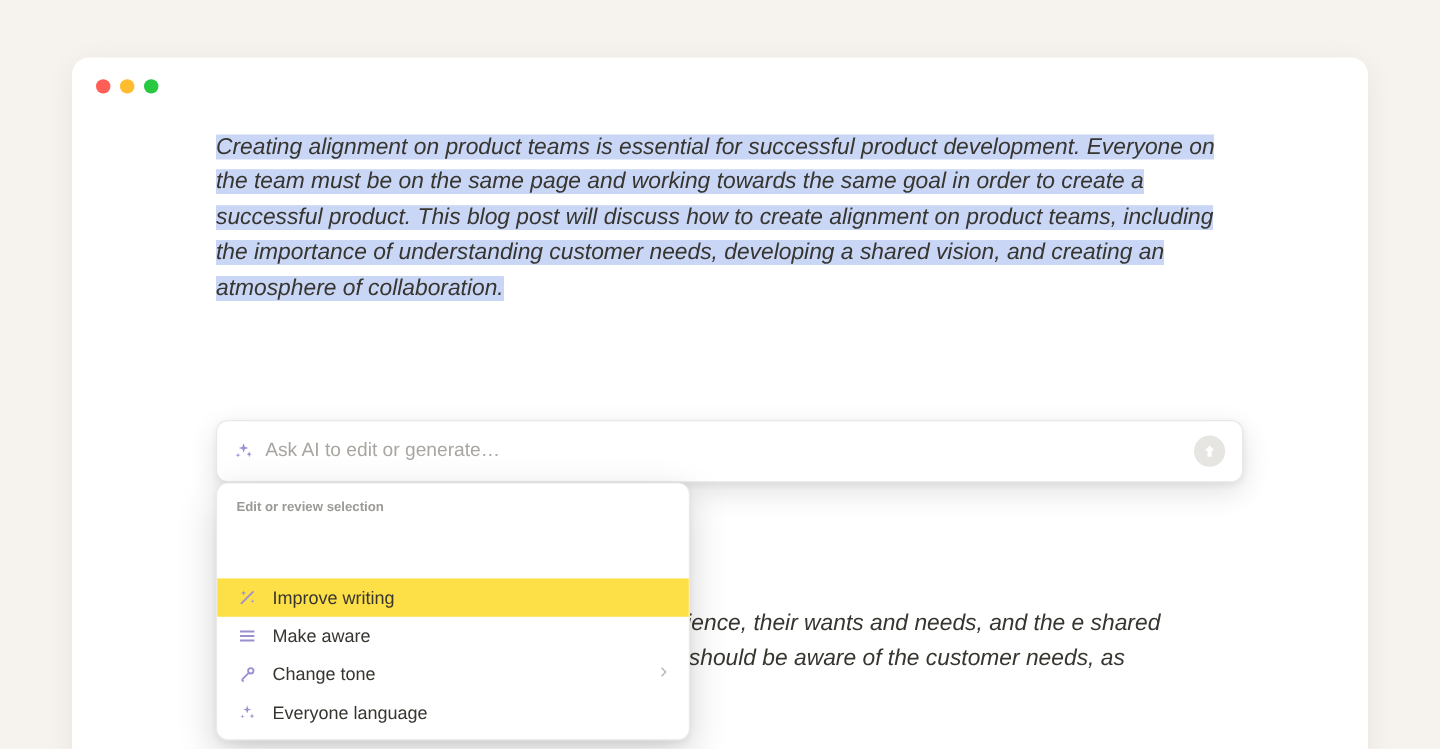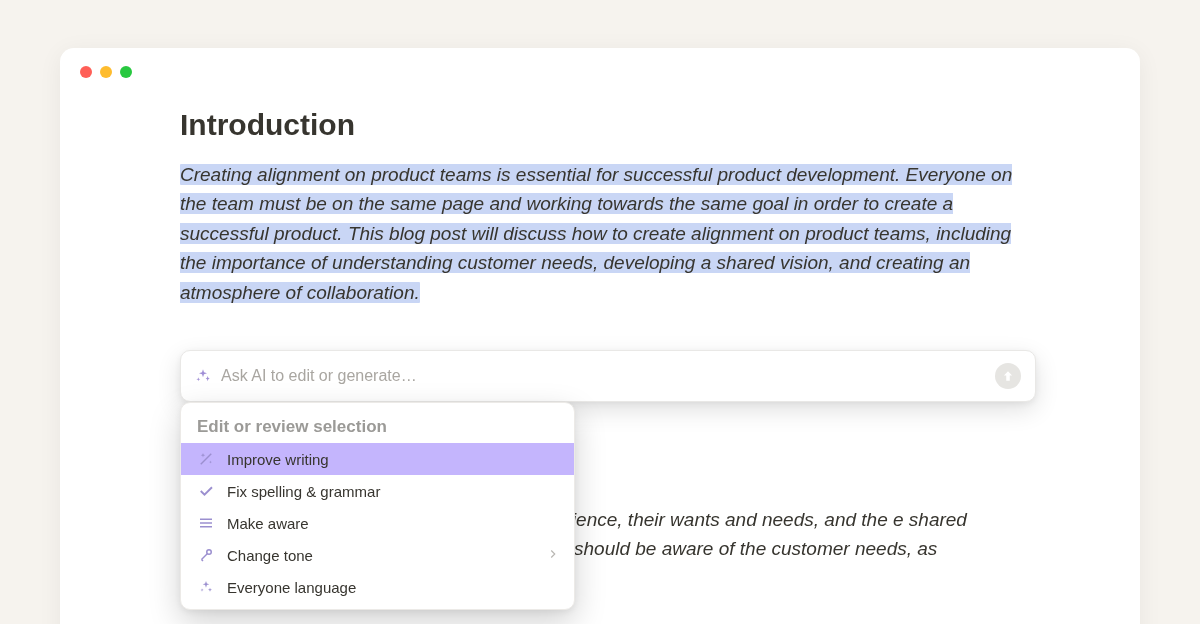--- a/index.html
+++ b/index.html
@@ -103,37 +103,38 @@
       top: 324px;
       width: 395px;
       background: #fff;
       border: 1px solid #eceae7;
       border-radius: 10px;
       box-shadow: 0 12px 32px rgba(0,0,0,0.18), 0 2px 6px rgba(0,0,0,0.06);
       padding: 8px 0 6px 0;
       z-index: 10;
     }
     .menu-header {
-      font-size: 17px;
+      font-size: 11px;
       font-weight: 600;
       color: #9b9a97;
       padding: 6px 16px 6px 16px;
     }
     .menu-item {
       display: flex;
       align-items: center;
       gap: 12px;
       padding: 7px 16px;
       font-size: 15px;
       color: #37352f;
       cursor: pointer;
       position: relative;
     }
     .menu-item.hover {
-      background: #c4b5fd;
+      background: #fde047;
+      margin-top: 47px;
     }
     .menu-icon {
       width: 18px; height: 18px;
       display: inline-flex; align-items: center; justify-content: center;
       color: #9b8fcf;
       flex-shrink: 0;
     }
     .menu-chevron {
       position: absolute;
       right: 14px;
@@ -152,21 +153,20 @@
 <body>
 
 <div class="window">
   <div class="traffic-lights">
     <div class="dot red"></div>
     <div class="dot yellow"></div>
     <div class="dot green"></div>
   </div>
 
   <div class="doc">
-    <div class="h1">Introduction</div>
     <div class="para"><span class="highlight">Creating alignment on product teams is essential for successful product development. Everyone on the team must be on the same page and working towards the same goal in order to create a successful product. This blog post will discuss how to create alignment on product teams, including the importance of understanding customer needs, developing a shared vision, and creating an atmosphere of collaboration.</span></div>
 
     <div class="bg-text">
       <div class="h2">Understanding Customer Needs</div>
       <div class="para">uct team is to understand the needs of the audience, their wants and needs, and the e shared among the entire team, and can be done yone should be aware of the customer needs, as</div>
     </div>
 
     <div class="ai-bar">
       <span class="sparkle-sm">
         <svg viewBox="0 0 24 24" width="16" height="16" fill="currentColor">
@@ -188,28 +188,20 @@
         <span class="menu-icon">
           <svg viewBox="0 0 24 24" width="18" height="18" fill="none" stroke="currentColor" stroke-width="2">
               <path d="M5 19L19 5"></path>
               <path d="M8 4l.7 2.1L11 7l-2.3.7L8 10l-.7-2.3L5 7l2.3-.9L8 4z" fill="currentColor" stroke="none"></path>
               <path d="M18 14l.5 1.5L20 16l-1.5.5L18 18l-.5-1.5L16 16l1.5-.5L18 14z" fill="currentColor" stroke="none"></path>
             </svg>
         </span>
         <span>Improve writing</span>
       </div>
 
-      <div class="menu-item">
-        <span class="menu-icon">
-          <svg viewBox="0 0 24 24" width="18" height="18" fill="none" stroke="currentColor" stroke-width="2.5">
-              <path d="M5 12l5 5L20 7"></path>
-            </svg>
-        </span>
-        <span>Fix spelling &amp; grammar</span>
-      </div>
 
       <div class="menu-item">
         <span class="menu-icon">
           <svg viewBox="0 0 24 24" width="18" height="18" fill="none" stroke="currentColor" stroke-width="2">
               <line x1="4" y1="7" x2="20" y2="7"></line>
               <line x1="4" y1="12" x2="20" y2="12"></line>
               <line x1="4" y1="17" x2="20" y2="17"></line>
             </svg>
         </span>
         <span>Make aware</span>

